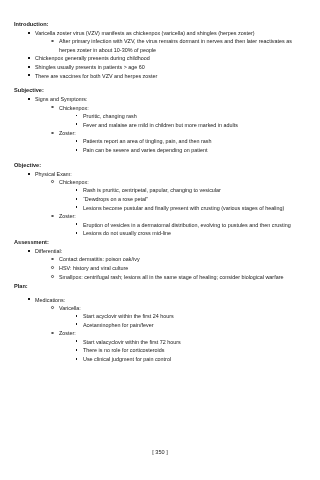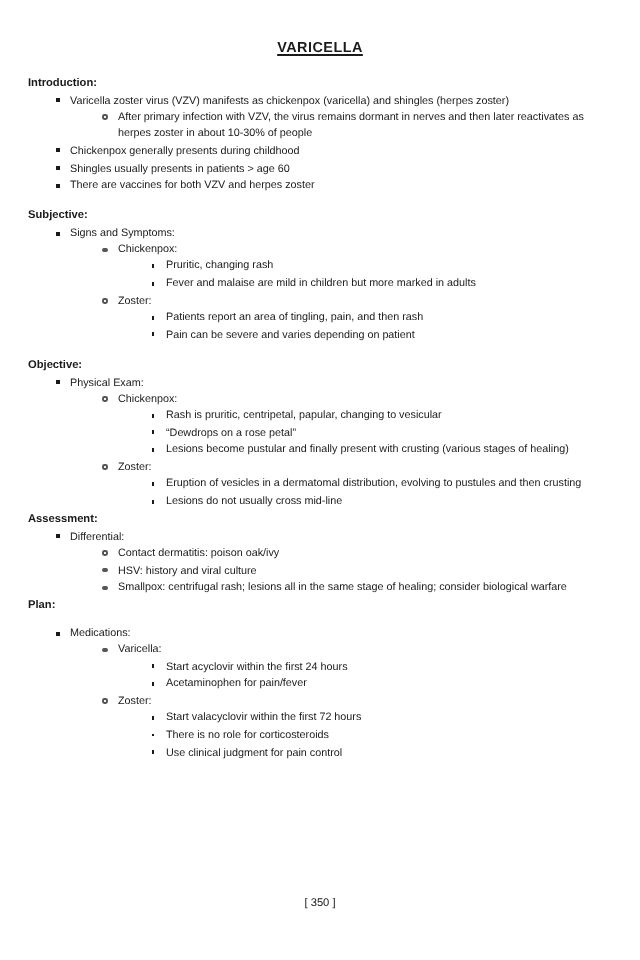--- a/index.html
+++ b/index.html
@@ -118,21 +118,20 @@
     text-align: center;
     font-size: 5.6px;
     color: #1a1a1a;
   }
 </style>
 </head>
 <body>
 
 <div class="page">
 
-  <div class="doc-title">VARICELLA</div>
 
   <div class="section">
     <div class="section-heading">Introduction:</div>
     <ul class="lvl1">
       <li class="item">
         <span class="bullet"></span>
         <span class="item-text">Varicella zoster virus (VZV) manifests as chickenpox (varicella) and shingles (herpes zoster)</span>
         <ul class="lvl2">
           <li class="item">
             <span class="bullet"></span>

